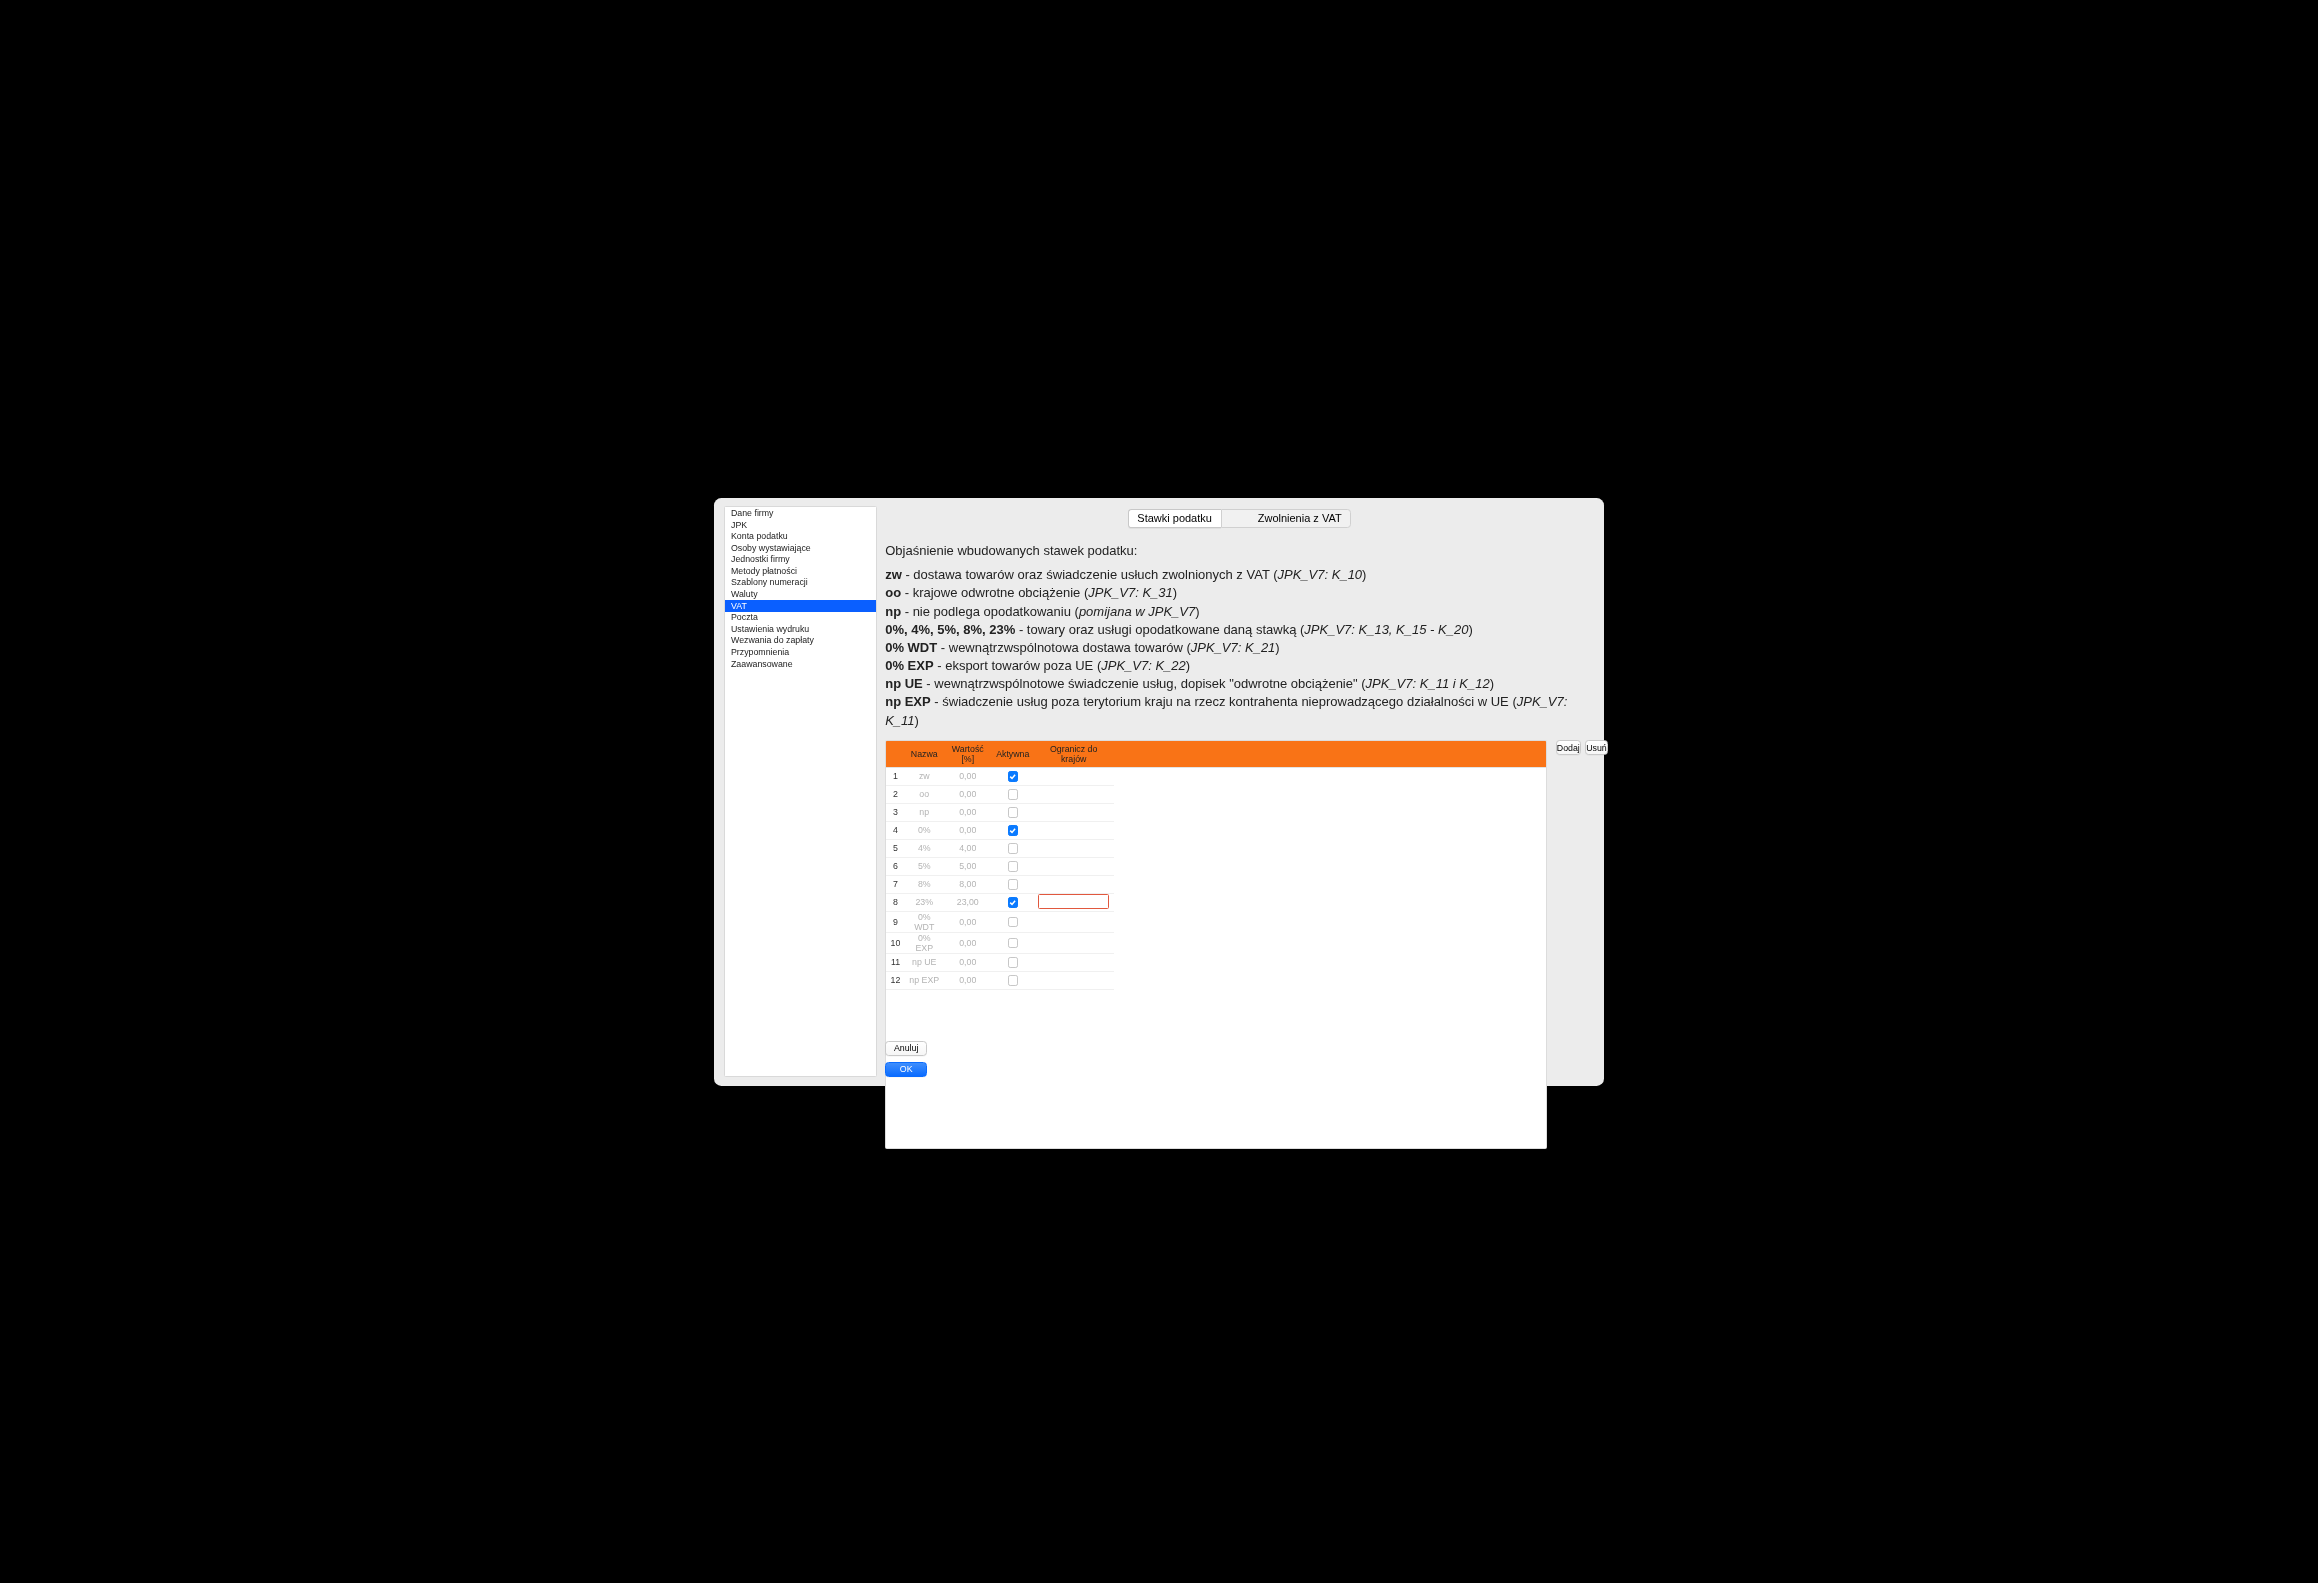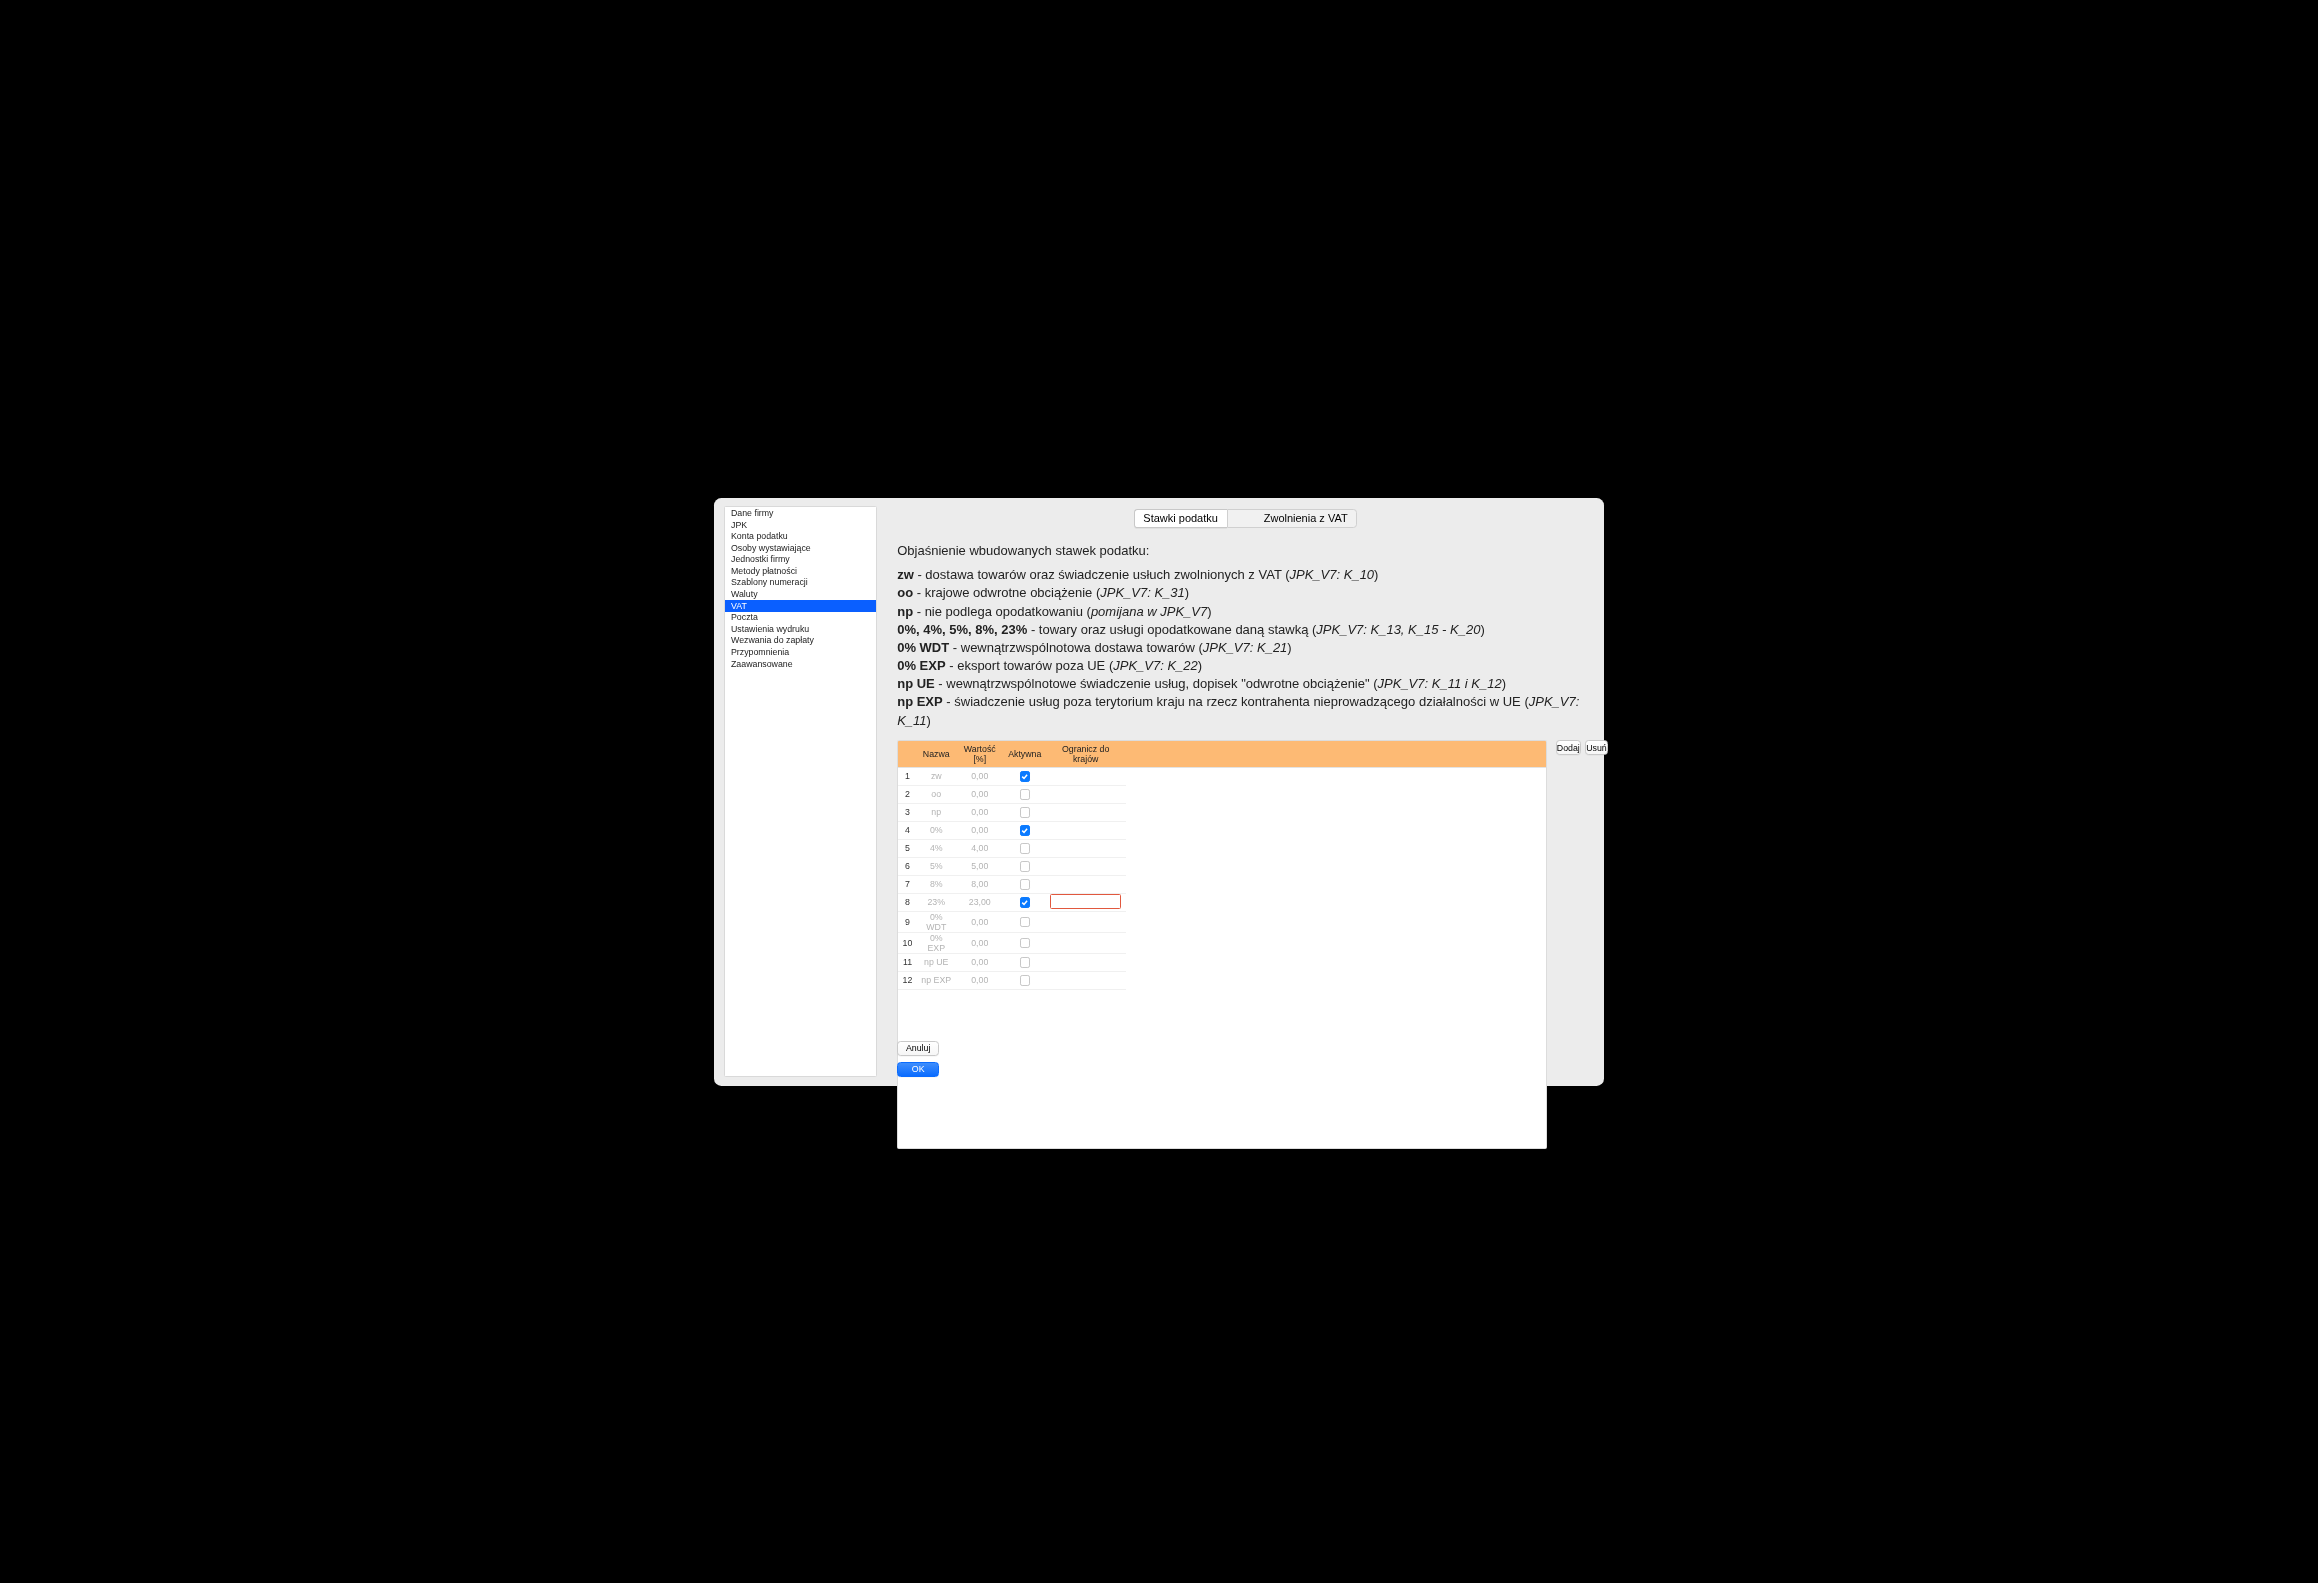--- a/index.html
+++ b/index.html
@@ -14,21 +14,21 @@
     justify-content: center;
   }
   .window {
     width: 890px;
     height: 588px;
     background: #ececec;
     border-radius: 7.3px;
     box-shadow: 0 7.3px 29px rgba(0,0,0,0.5);
     display: flex;
     padding: 8.8px 10.2px;
-    gap: 20px;
+    gap: 8px;
   }
   .sidebar {
     width: 153px;
     background: #fff;
     border: 0.7px solid #d9d9d9;
     border-radius: 1.5px;
     overflow: hidden;
     align-self: stretch;
   }
   .sidebar-item {
@@ -99,21 +99,21 @@
   table {
     border-collapse: collapse;
     width: 100%;
     font-size: 8.8px;
   }
   thead th {
     font-weight: 400;
     padding: 2.9px 4.4px;
     border-bottom: 0.7px solid #e3e3e3;
     text-align: center;
-    background: #fdba74;
+    background: #f97316;
   }
   thead th:first-child { width: 16px; }
   thead th.col-name { width: 39px; }
   thead th.col-val { width: 48px; }
   thead th.col-act { width: 41px; }
   thead th.col-ctr { width: 73px; }
   tbody td {
     padding: 0 4.4px;
     height: 18px;
     border-bottom: 0.7px solid #f0f0f0;

